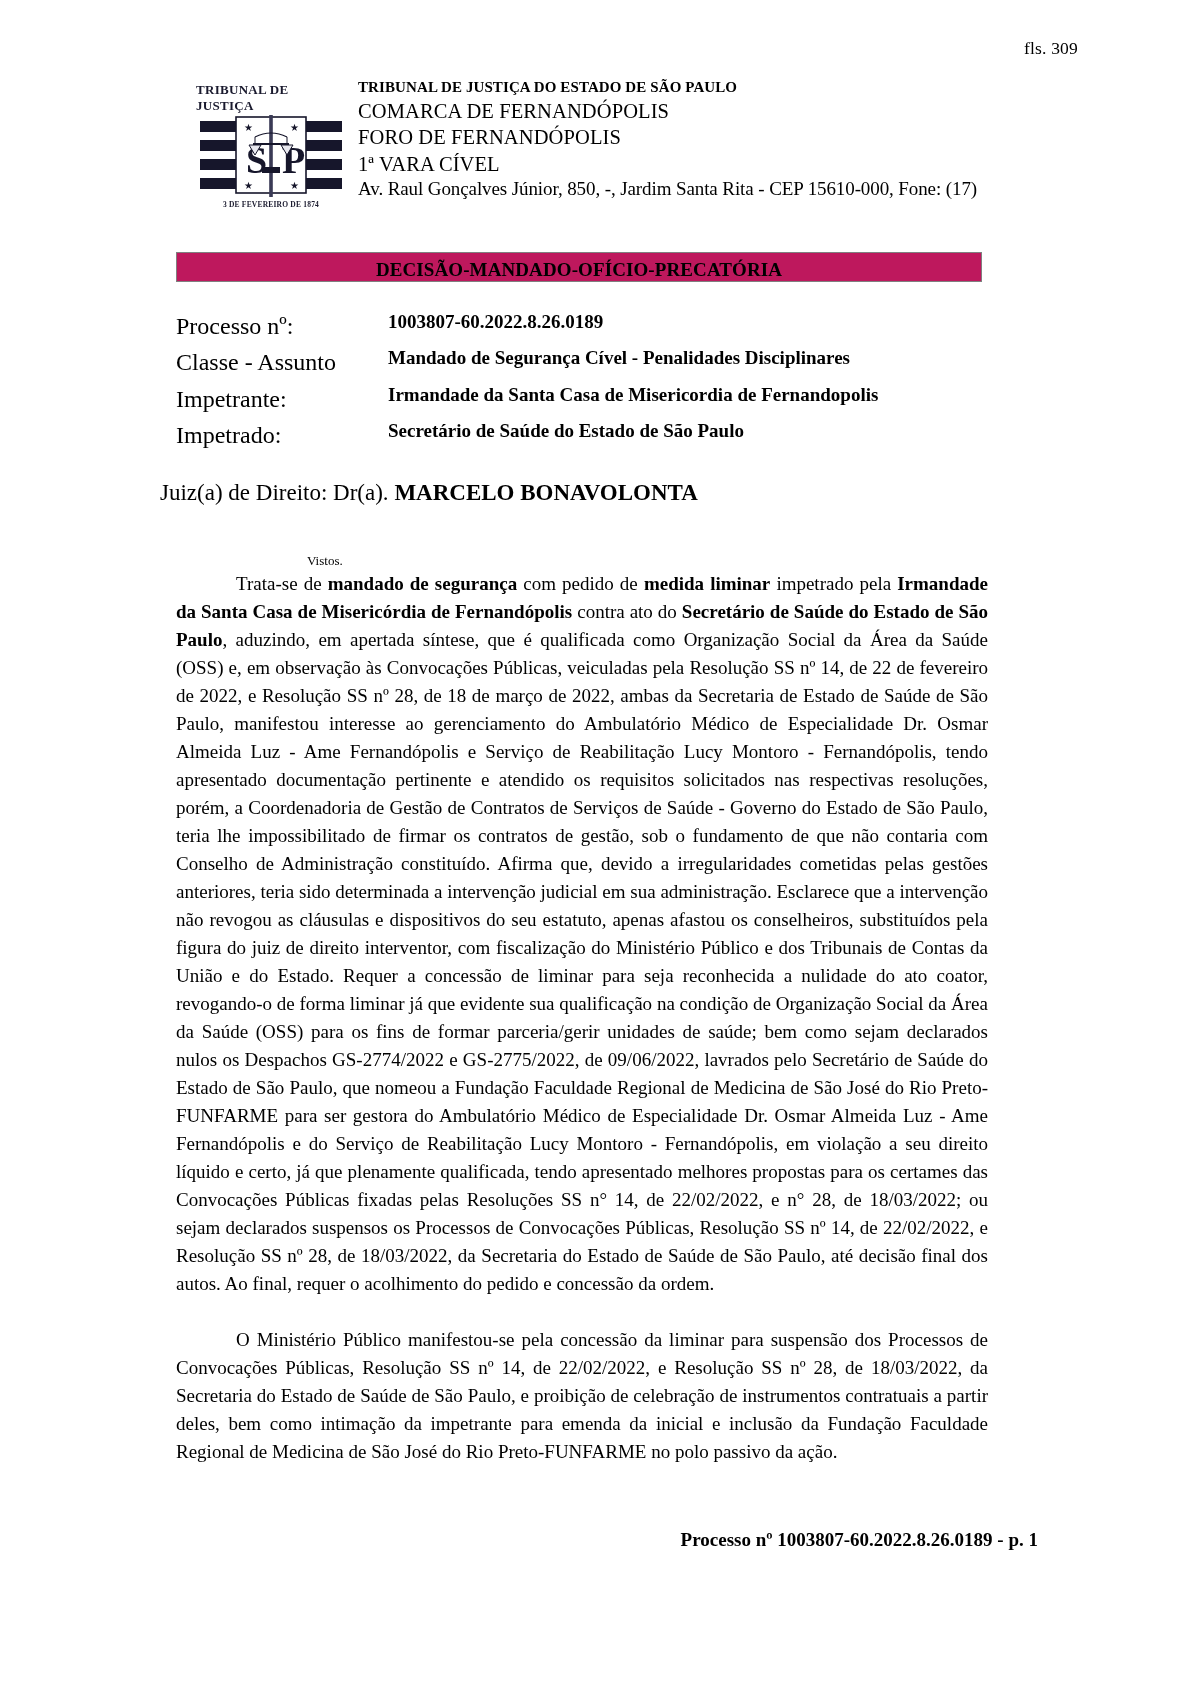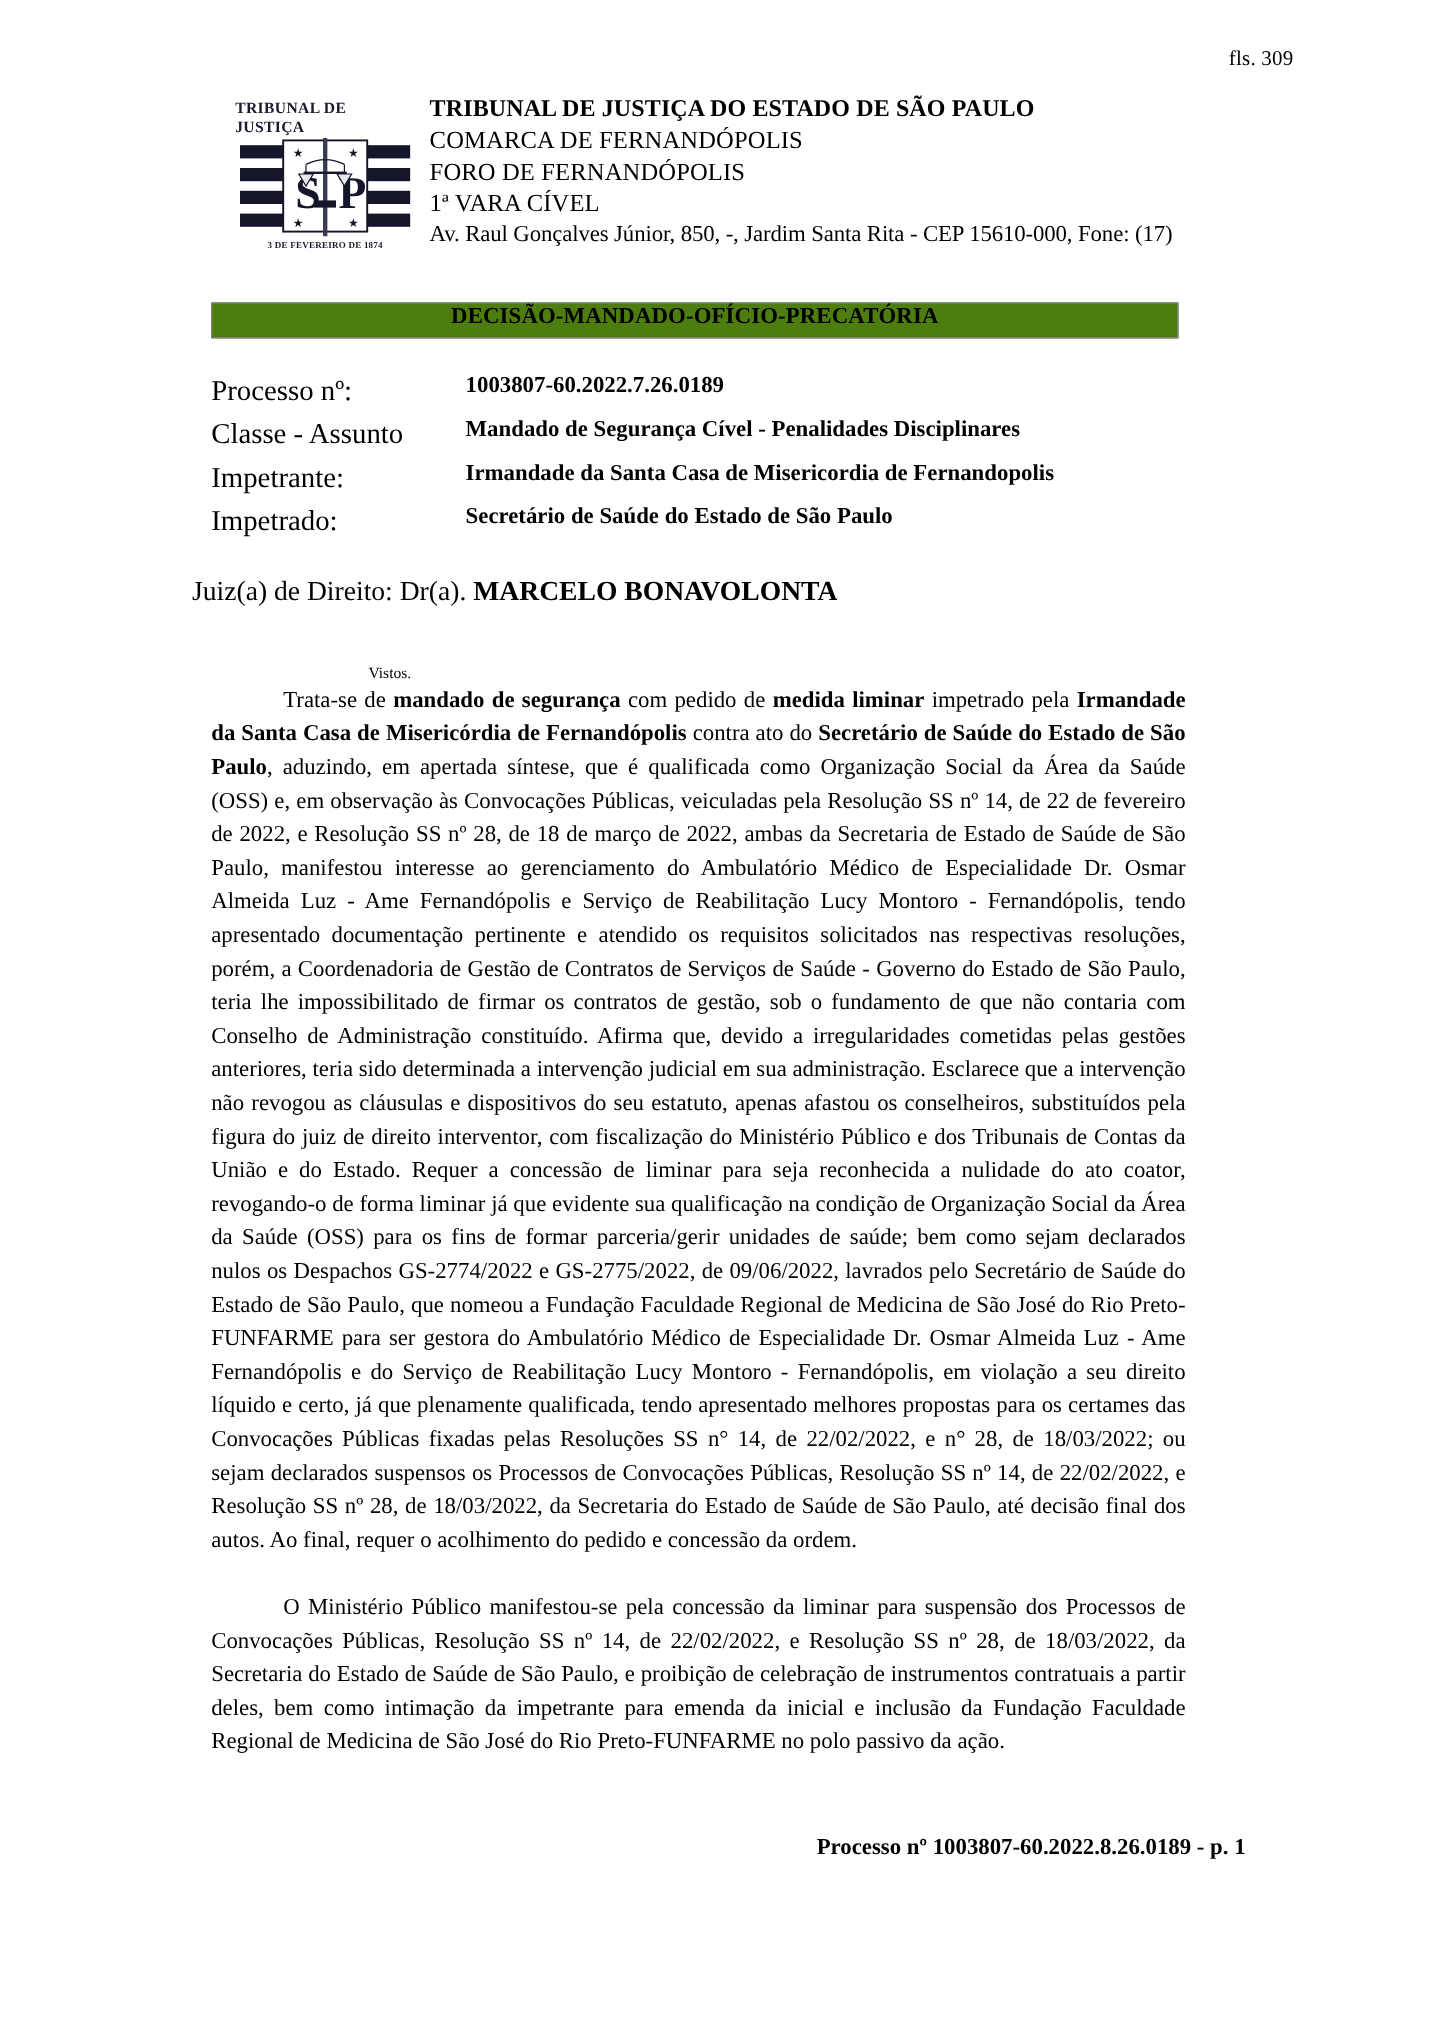--- a/index.html
+++ b/index.html
@@ -68,21 +68,21 @@
     color: #1a1a2e;
     margin-top: 3px;
   }
 
   .header-text {
     flex: 1;
     padding-left: 12px;
     line-height: 1.30;
   }
   .org-line-1 {
-    font-size: 20px;
+    font-size: 15px;
     font-weight: bold;
     letter-spacing: 0.1px;
     white-space: nowrap;
   }
   .org-line {
     font-size: 20.5px;
     letter-spacing: 0.1px;
     white-space: nowrap;
   }
   .addr-line {
@@ -92,23 +92,23 @@
   }
 
   
   .title-box {
     position: absolute;
     top: 252px;
     left: 176px;
     width: 806px;
     height: 30px;
     border: 1px solid #808080;
-    background: #4d7c0f;
-    display: flex;
-    align-items: flex-start;
+    background: #be185d;
+    display: flex;
+    align-items: flex-end;
     justify-content: center;
   }
   .title-box span {
     font-size: 19px;
     font-weight: bold;
     letter-spacing: 0.1px;
   }
 
   
   .proc-table {
@@ -242,21 +242,21 @@
     </div>
   </div>
 
   <div class="title-box">
     <span>DECISÃO-MANDADO-OFÍCIO-PRECATÓRIA</span>
   </div>
 
   <div class="proc-table">
     <div class="proc-row">
       <div class="proc-label">Processo nº:</div>
-      <div class="proc-value">1003807-60.2022.7.26.0189</div>
+      <div class="proc-value">1003807-60.2022.8.26.0189</div>
     </div>
     <div class="proc-row">
       <div class="proc-label">Classe - Assunto</div>
       <div class="proc-value">Mandado de Segurança Cível - Penalidades Disciplinares</div>
     </div>
     <div class="proc-row">
       <div class="proc-label">Impetrante:</div>
       <div class="proc-value">Irmandade da Santa Casa de Misericordia de Fernandopolis</div>
     </div>
     <div class="proc-row">

